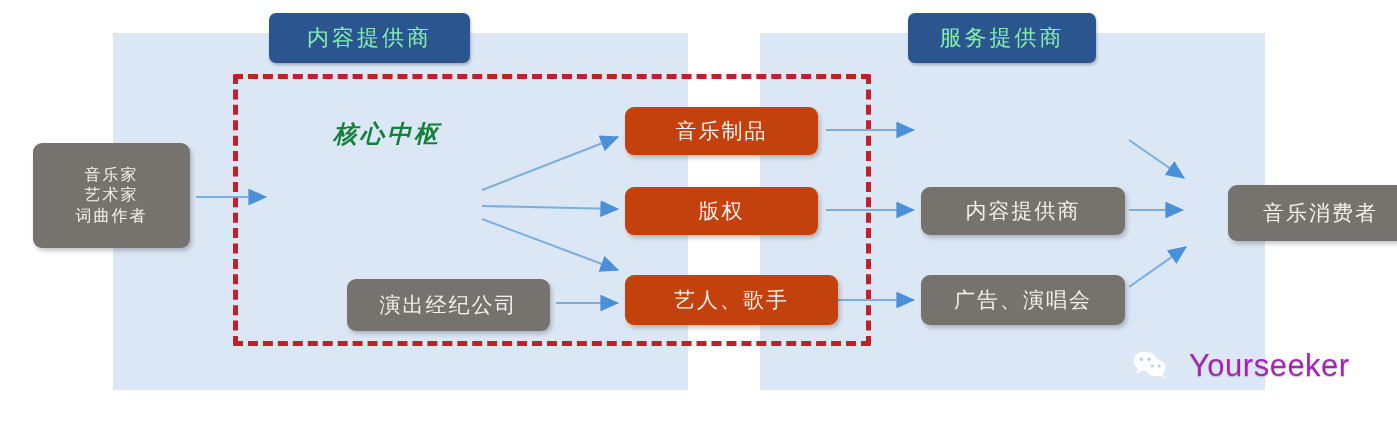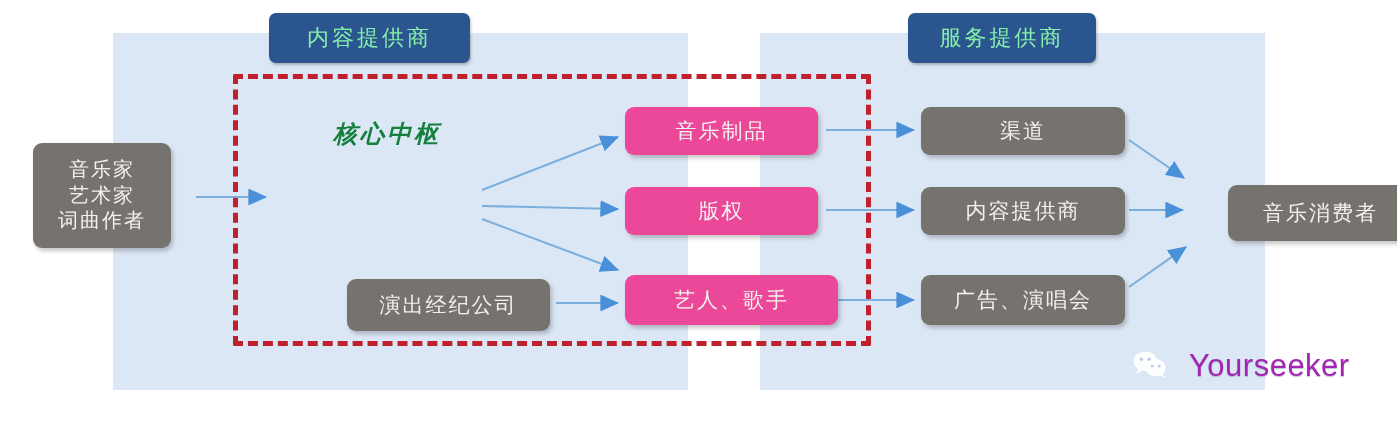--- a/index.html
+++ b/index.html
@@ -63,23 +63,23 @@
     justify-content: center;
     text-align: center;
     color: #f3f1ee;
     font-size: 21px;
     letter-spacing: 2px;
     line-height: 1.28;
     box-shadow: 2px 3px 4px rgba(0,0,0,.22);
     box-sizing: border-box;
   }
   .node.gray   { background: #76736f; }
-  .node.orange { background: #ec4899; }
-
-  #node-creators   { left: 33px;  top: 143px; width: 138px; height: 105px; font-size: 20px; letter-spacing: 2px; }
+  .node.orange { background: #c2410c; }
+
+  #node-creators   { left: 33px;  top: 143px; width: 157px; height: 105px; font-size: 16px; letter-spacing: 2px; }
   #node-label      { left: 271px; top: 177px; width: 208px; height: 52px; }
   #node-agency     { left: 347px; top: 279px; width: 203px; height: 52px; }
   #node-products   { left: 625px; top: 107px; width: 193px; height: 48px; }
   #node-copyright  { left: 625px; top: 187px; width: 193px; height: 48px; }
   #node-artists    { left: 625px; top: 275px; width: 213px; height: 50px; }
   #node-channel    { left: 921px; top: 107px; width: 204px; height: 48px; }
   #node-tvfilm     { left: 921px; top: 187px; width: 204px; height: 48px; }
   #node-ads        { left: 921px; top: 275px; width: 204px; height: 50px; }
   #node-consumers  { left: 1188px; top: 185px; width: 185px; height: 56px; margin-left: 40px; }
 
@@ -180,21 +180,20 @@
 
 
   <div class="node gray" id="node-agency">演出经纪公司</div>
 
   <div class="node orange" id="node-products">音乐制品</div>
 
   <div class="node orange" id="node-copyright">版权</div>
 
   <div class="node orange" id="node-artists">艺人、歌手</div>
 
-  <div class="node gray" id="node-channel">渠道</div>
 
   <div class="node gray" id="node-tvfilm">内容提供商</div>
 
   <div class="node gray" id="node-ads">广告、演唱会</div>
 
   <div class="node gray" id="node-consumers">音乐消费者</div>
 
   <div id="watermark">
     <span>
       <svg width="34" height="29" viewBox="0 0 34 29">

